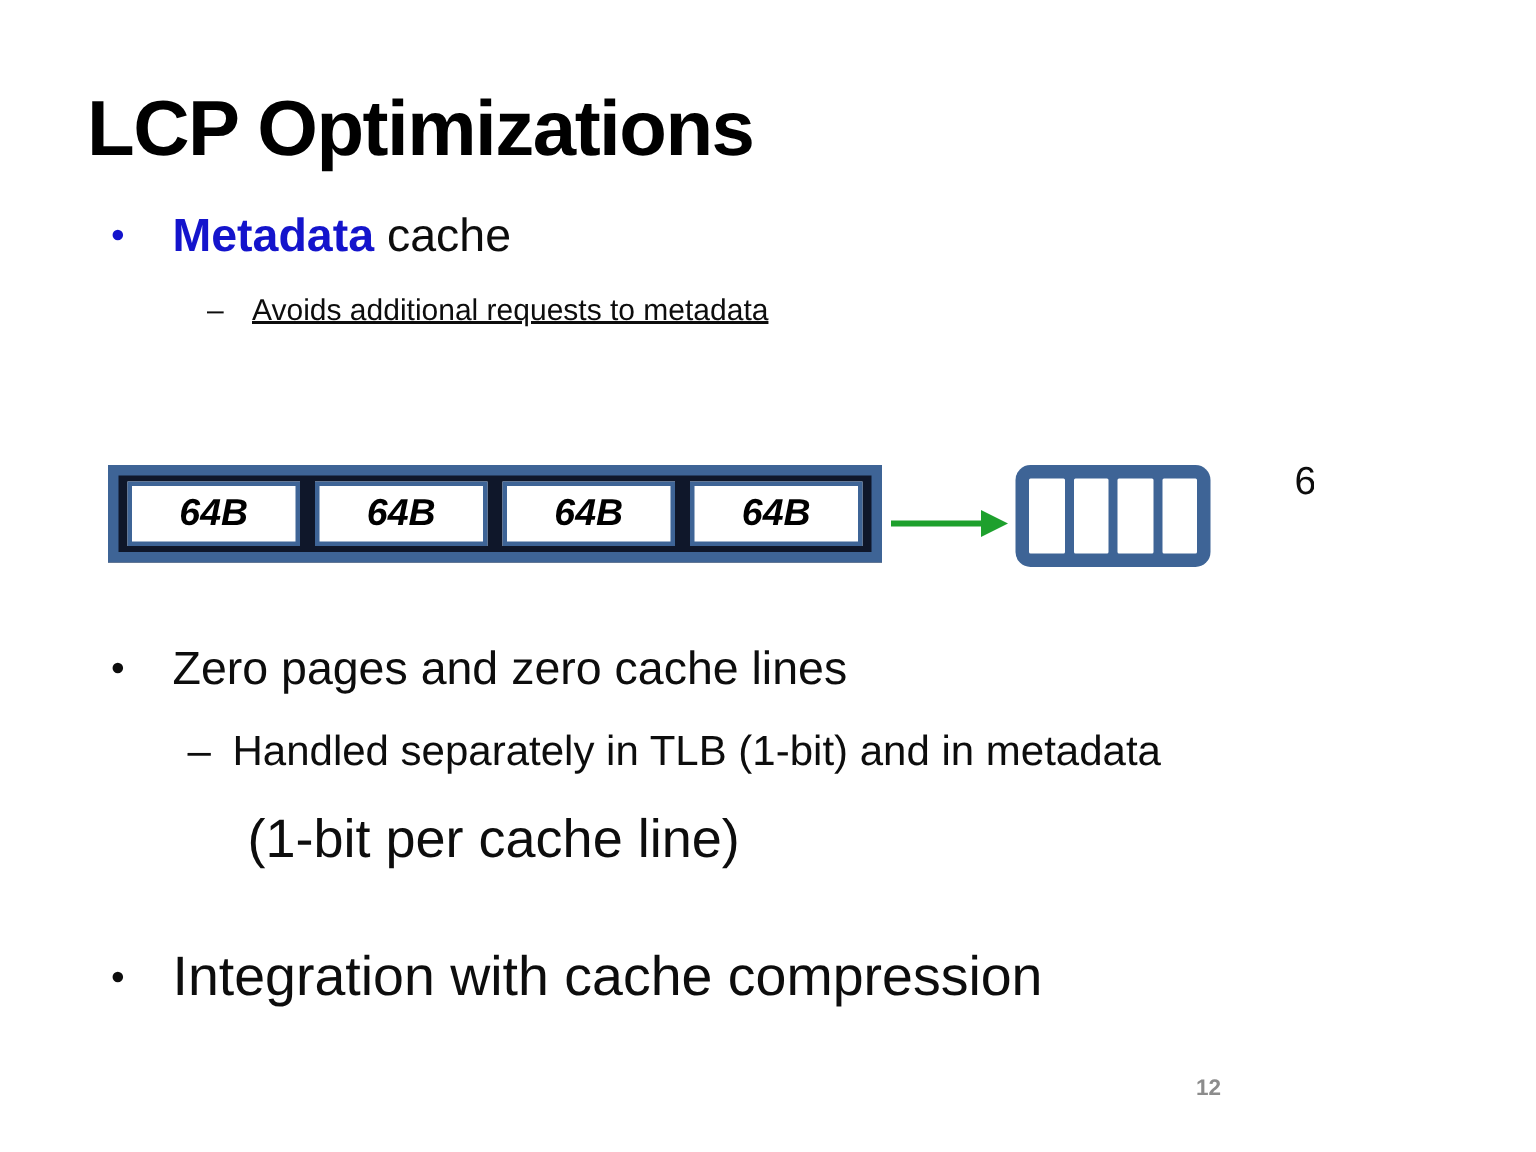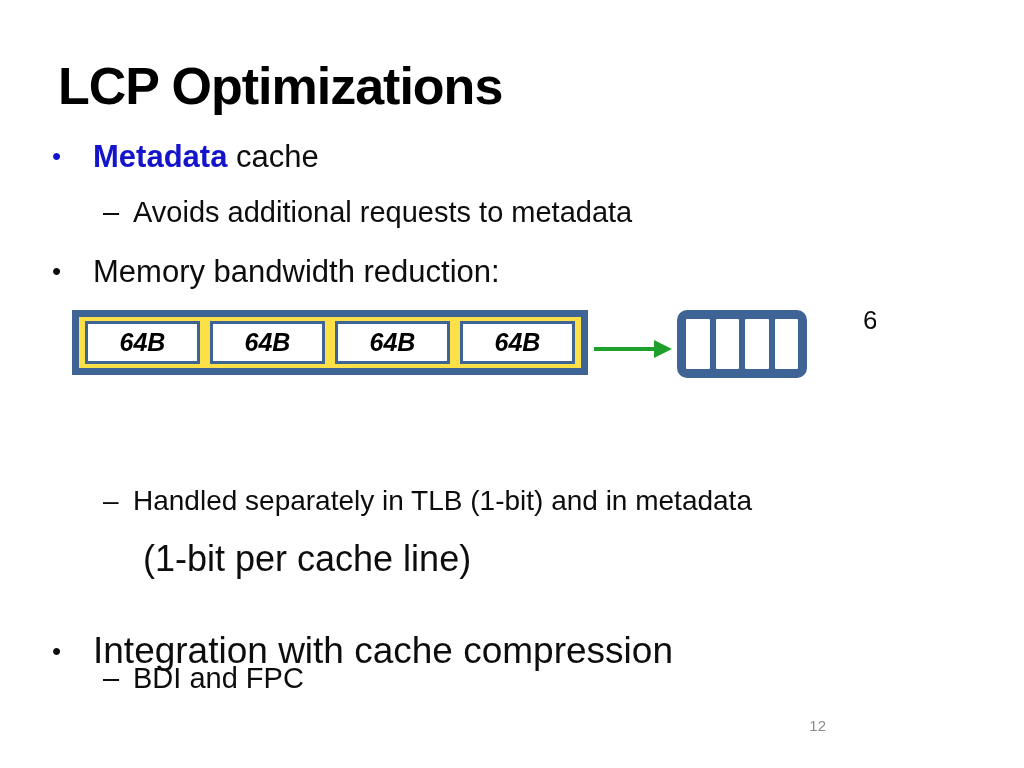--- a/index.html
+++ b/index.html
@@ -8,45 +8,45 @@
     position:relative; width:876px; height:768px; background:#ffffff;
     font-family:"Liberation Sans", sans-serif; overflow:hidden;
     color:var(--text_black, #0d0d0d);
     border-radius:24px;
   }
   .title {
     position:absolute; left:58px; top:56px;
     font-size:52px; font-weight:700; letter-spacing:-1px;
     color:#000;
   }
-  .row { position:absolute; white-space:nowrap; line-height:1.15; }
+  .row { position:absolute; white-space:nowrap; line-height:1.15;margin-left:22px; }
   .marker { display:inline-block; text-align:left; }
 
   
   .r-b1   { left:52px; top:139px; font-size:31px; }
   .r-b2   { left:52px; top:254px; font-size:31px; }
   .r-b3   { left:52px; top:428px; font-size:31px; }
   .r-b4   { left:52px; top:630px; font-size:37px; }
   .r-b1 .marker, .r-b2 .marker, .r-b3 .marker { width:41px; font-size:26px; vertical-align:2px; }
   .r-b4 .marker { width:41px; font-size:26px; vertical-align:3px; }
 
   
-  .r-b1s  { left:103px; top:196px; font-size:29px; }
+  .r-b1s  { left:116px; top:196px; font-size:20px;text-decoration:underline; }
   .r-b3s1 { left:103px; top:485px; font-size:28px; }
   .r-b3s2 { left:143px; top:538px; font-size:36px; }
   .r-b4s  { left:103px; top:662px; font-size:29px; }
   .dash { display:inline-block; width:30px; }
 
   .blue-bold { color:var(--accent_blue, #1414cc); font-weight:700; }
   .blue-dot  { color:var(--accent_blue, #1414cc); }
 
   
   .big-box {
     position:absolute; left:72px; top:310px; width:516px; height:65px;
-    border:7px solid var(--box_border, #3e6496); background:#fde047;
+    border:7px solid var(--box_border, #3e6496); background:#0f172a;
     display:flex; gap:10px; padding:4px 6px;
   }
   .big-cell {
     flex:1; border:3px solid var(--box_border, #3e6496); background:#fff;
     display:flex; align-items:center; justify-content:center;
     font-size:25px; font-weight:700; font-style:italic; color:#000;
   }
 
   
   .arrow { position:absolute; left:592px; top:336px; }
@@ -58,42 +58,39 @@
     display:flex; gap:6px; padding:9px;
   }
   .small-cell { flex:1; background:#fff; border-radius:1px; }
 
   .caption {
     position:absolute; left:822px; top:302px; width:192px;
     text-align:center; font-size:26px; line-height:1.4; color:#0d0d0d;
   }
 
   .page-number {
-    position:absolute; top:717px; right:50px;
-    font-size:15px; color:var(--page_number_gray, #8c8c8c);
+    position:absolute; top:717px; right:62px;
+    font-size:15px; color:var(--page_number_gray, #8c8c8c);font-weight:bold;
   }
 </style>
 </head>
 <body>
 
 <div class="slide">
 
   <div class="title">LCP Optimizations</div>
 
   <div class="row r-b1">
     <span class="marker blue-dot">•</span><span class="blue-bold">Metadata</span><span> cache</span>
   </div>
 
   <div class="row r-b1s">
     <span class="dash">–</span><span>Avoids additional requests to metadata</span>
   </div>
 
-  <div class="row r-b2">
-    <span class="marker">•</span><span>Memory bandwidth reduction:</span>
-  </div>
 
   <div class="big-box">
     <div class="big-cell">64B</div>
     <div class="big-cell">64B</div>
     <div class="big-cell">64B</div>
     <div class="big-cell">64B</div>
   </div>
 
   <svg class="arrow" width="82" height="26" viewBox="0 0 82 26">
     <line x1="2" y1="13" x2="64" y2="13" stroke="#1ea02d" stroke-width="4"></line>
@@ -104,32 +101,32 @@
     <div class="small-cell"></div>
     <div class="small-cell"></div>
     <div class="small-cell"></div>
     <div class="small-cell"></div>
   </div>
 
   <div class="caption">
     <div>6 transfer</div>
   </div>
 
+  <div class="row r-b3">
+    <span class="marker">•</span><span>Zero pages and zero cache lines</span>
+  </div>
 
   <div class="row r-b3s1">
     <span class="dash">–</span><span>Handled separately in TLB (1-bit) and in metadata</span>
   </div>
 
   <div class="row r-b3s2">
     <span>(1-bit per cache line)</span>
   </div>
 
   <div class="row r-b4">
     <span class="marker">•</span><span>Integration with cache compression</span>
   </div>
 
-  <div class="row r-b4s">
-    <span class="dash">–</span><span>BDI and FPC</span>
-  </div>
 
   <div class="page-number">12</div>
 
 </div>
 
 </body></html>

